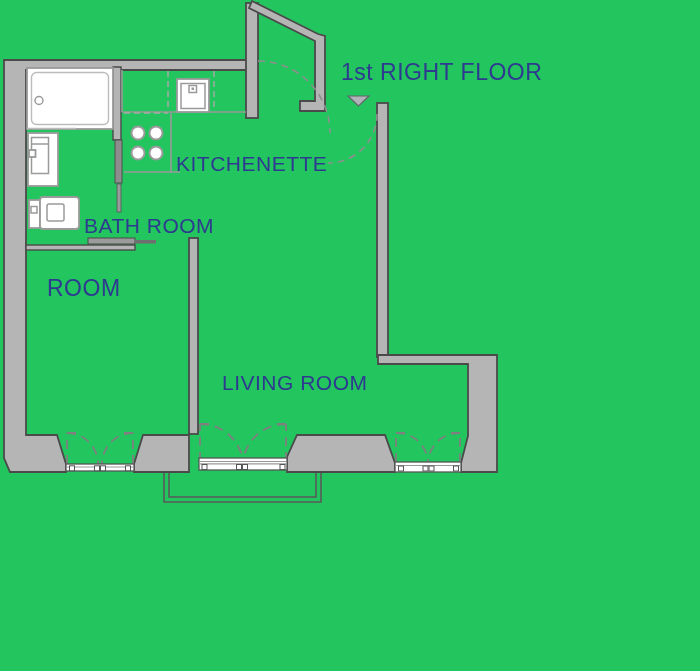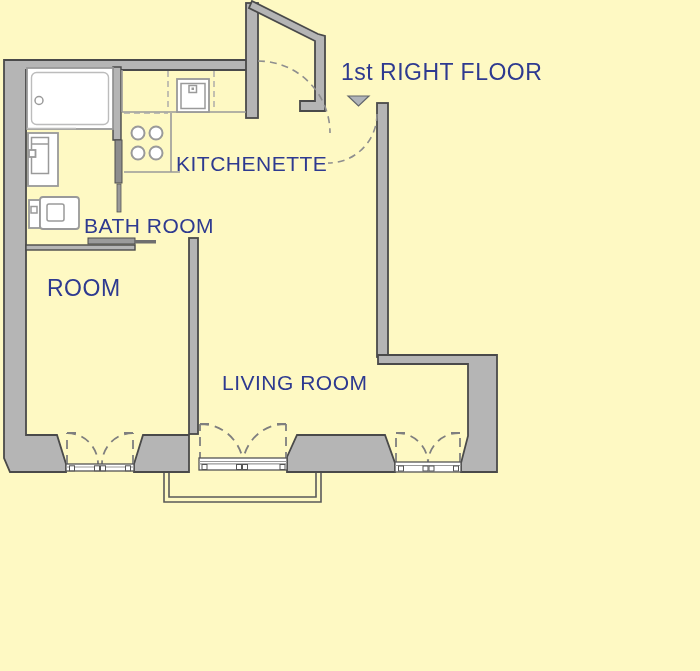--- a/index.html
+++ b/index.html
@@ -1,16 +1,16 @@
 <!DOCTYPE html>
 <html><head>
 <meta charset="utf-8">
 <style>
   html,body{margin:0;padding:0;background:#ffffff;}
-  .stage{position:relative;width:700px;height:671px;background:#fef9c3;overflow:hidden;}
+  .stage{position:relative;width:700px;height:671px;background:#22c55e;overflow:hidden;}
   svg{display:block;}
   .wall{fill:#b5b5b5;stroke:#4a4a4a;stroke-width:1.8;stroke-linejoin:miter;}
   .wall-thin{fill:#b5b5b5;stroke:#4a4a4a;stroke-width:1.4;}
   .door-leaf{fill:#8d8d8d;stroke:#4f4f4f;stroke-width:1;}
   .door-bar{fill:#9b9b9b;stroke:#4a4a4a;stroke-width:1;}
   .door-bar-thin{fill:#6f6f6f;stroke:none;}
   .fixture{fill:#ffffff;stroke:#9a9a9a;stroke-width:1.8;}
   .fx-line{fill:none;stroke:#9a9a9a;stroke-width:1.5;}
   .fx-light{fill:none;stroke:#bcbcbc;stroke-width:1.4;}
   .kline{fill:none;stroke:#9a9a9a;stroke-width:1.6;}

